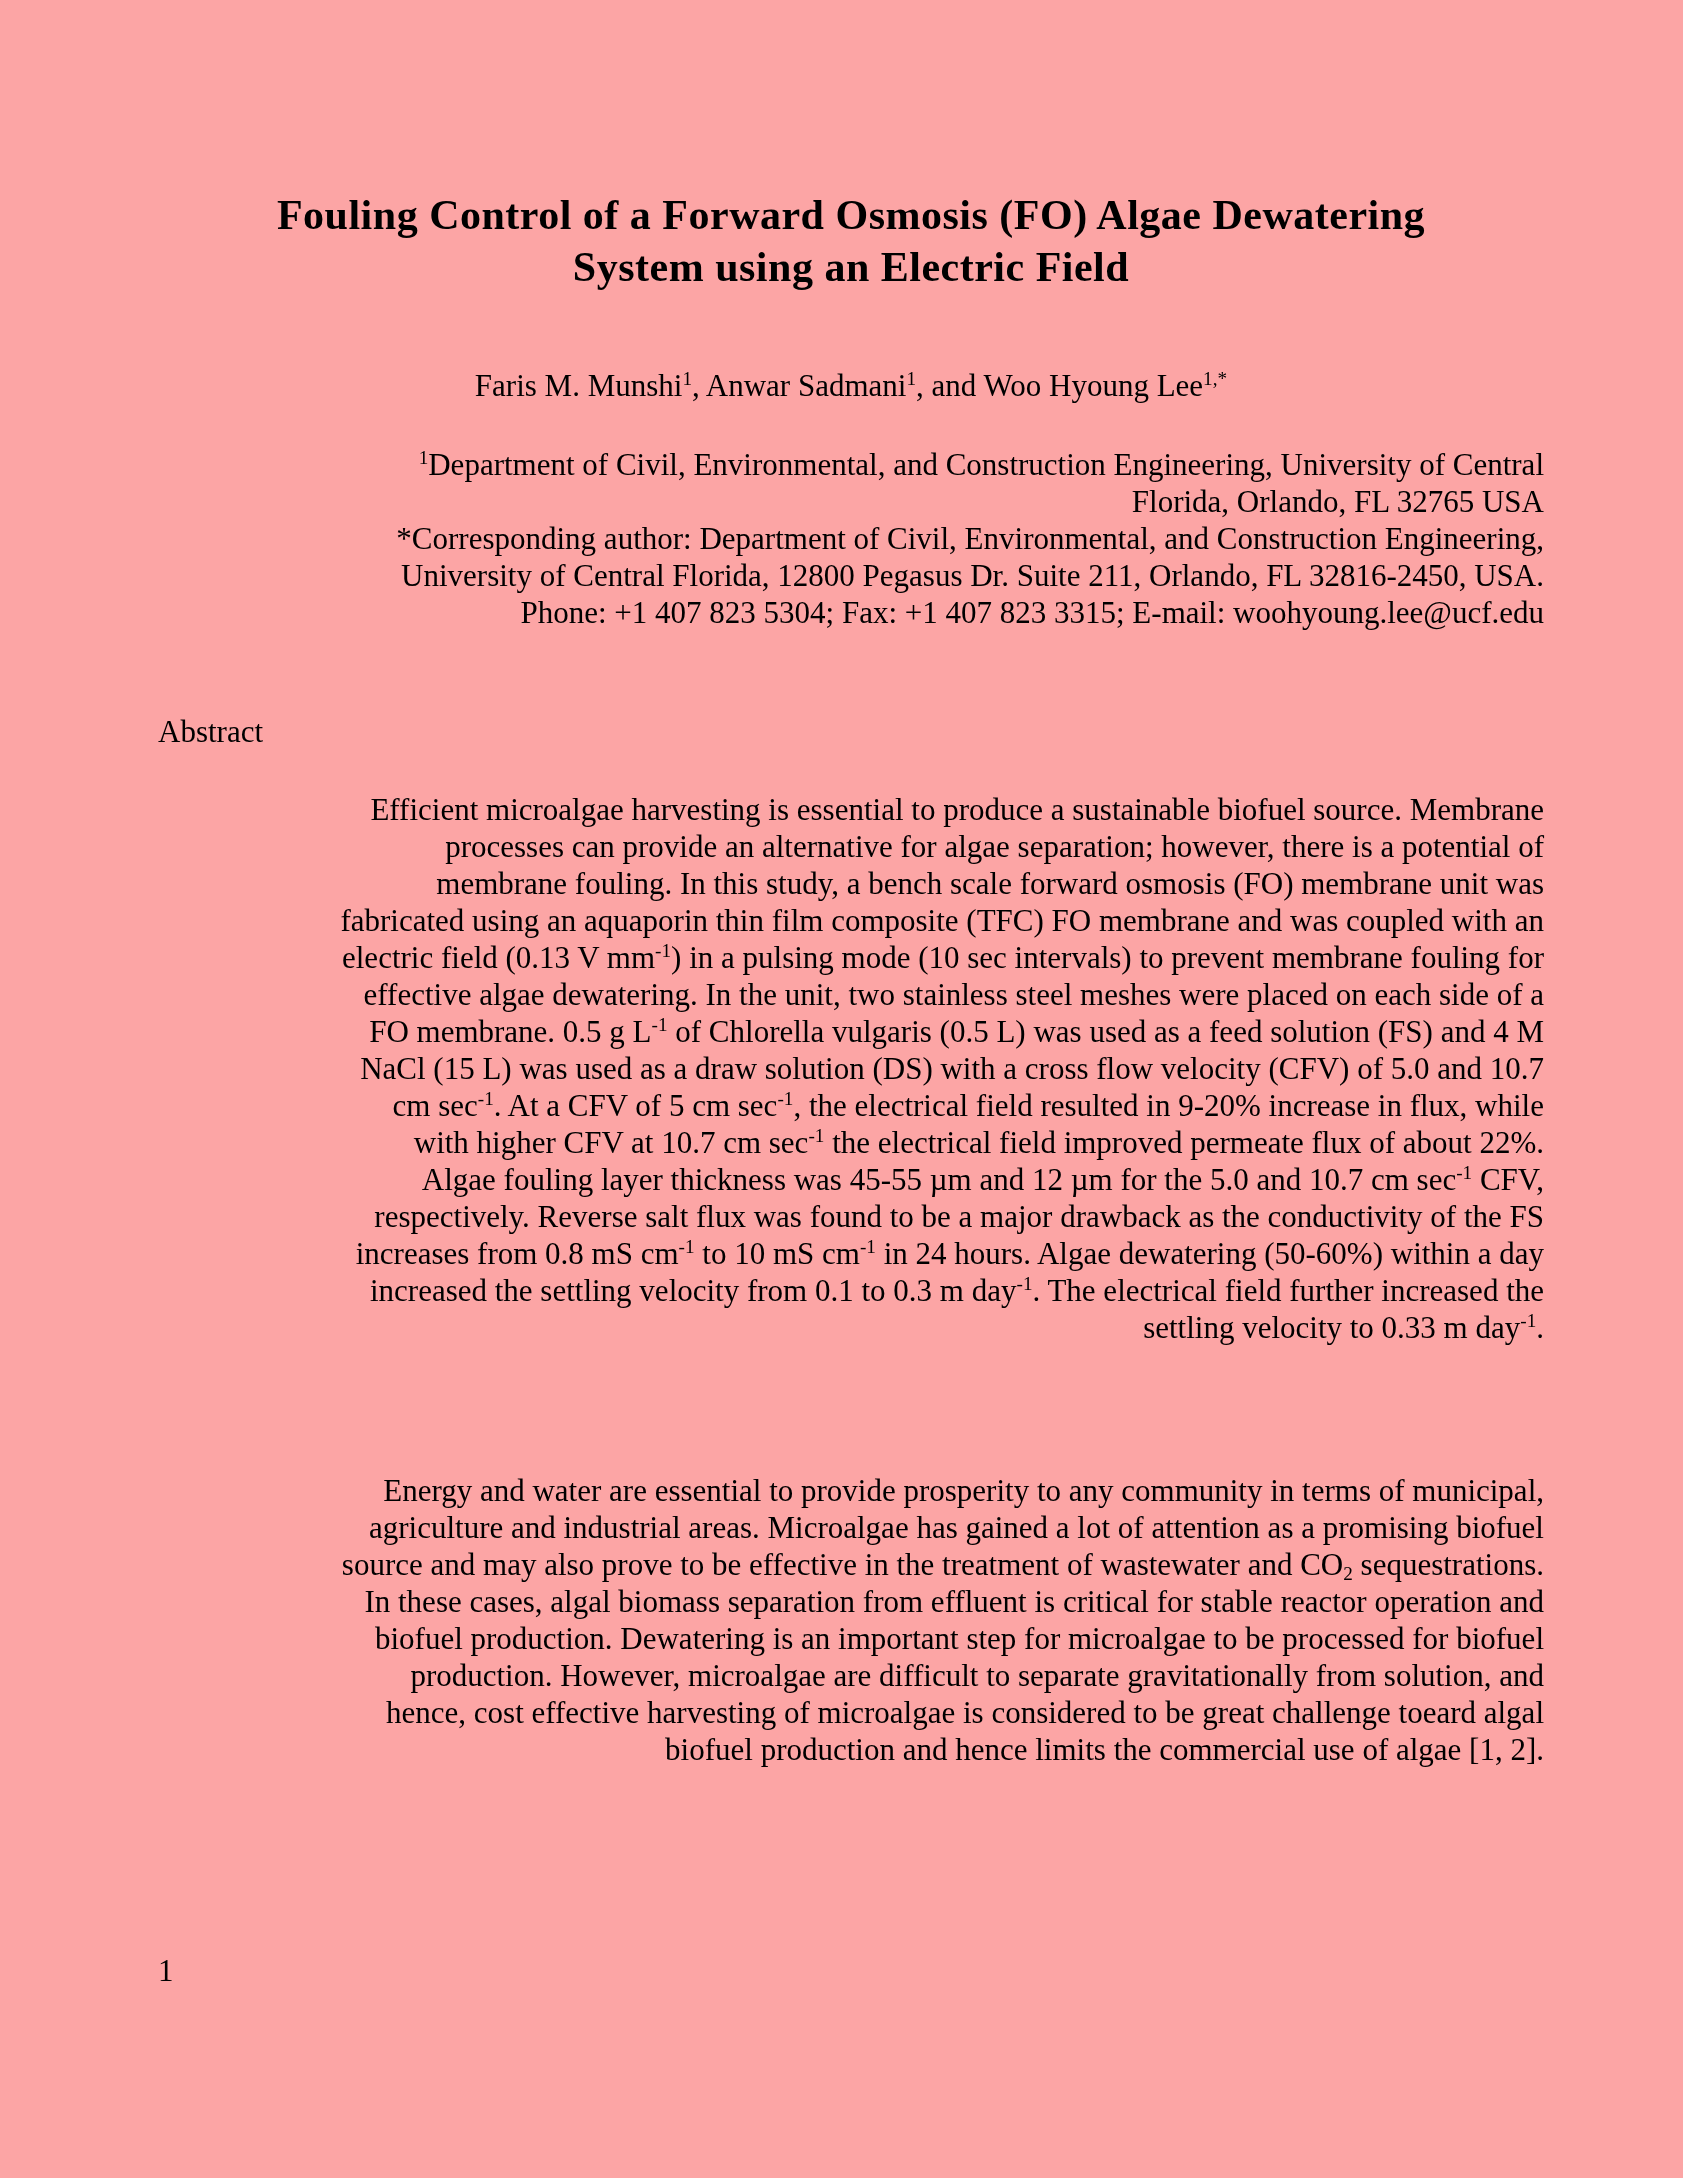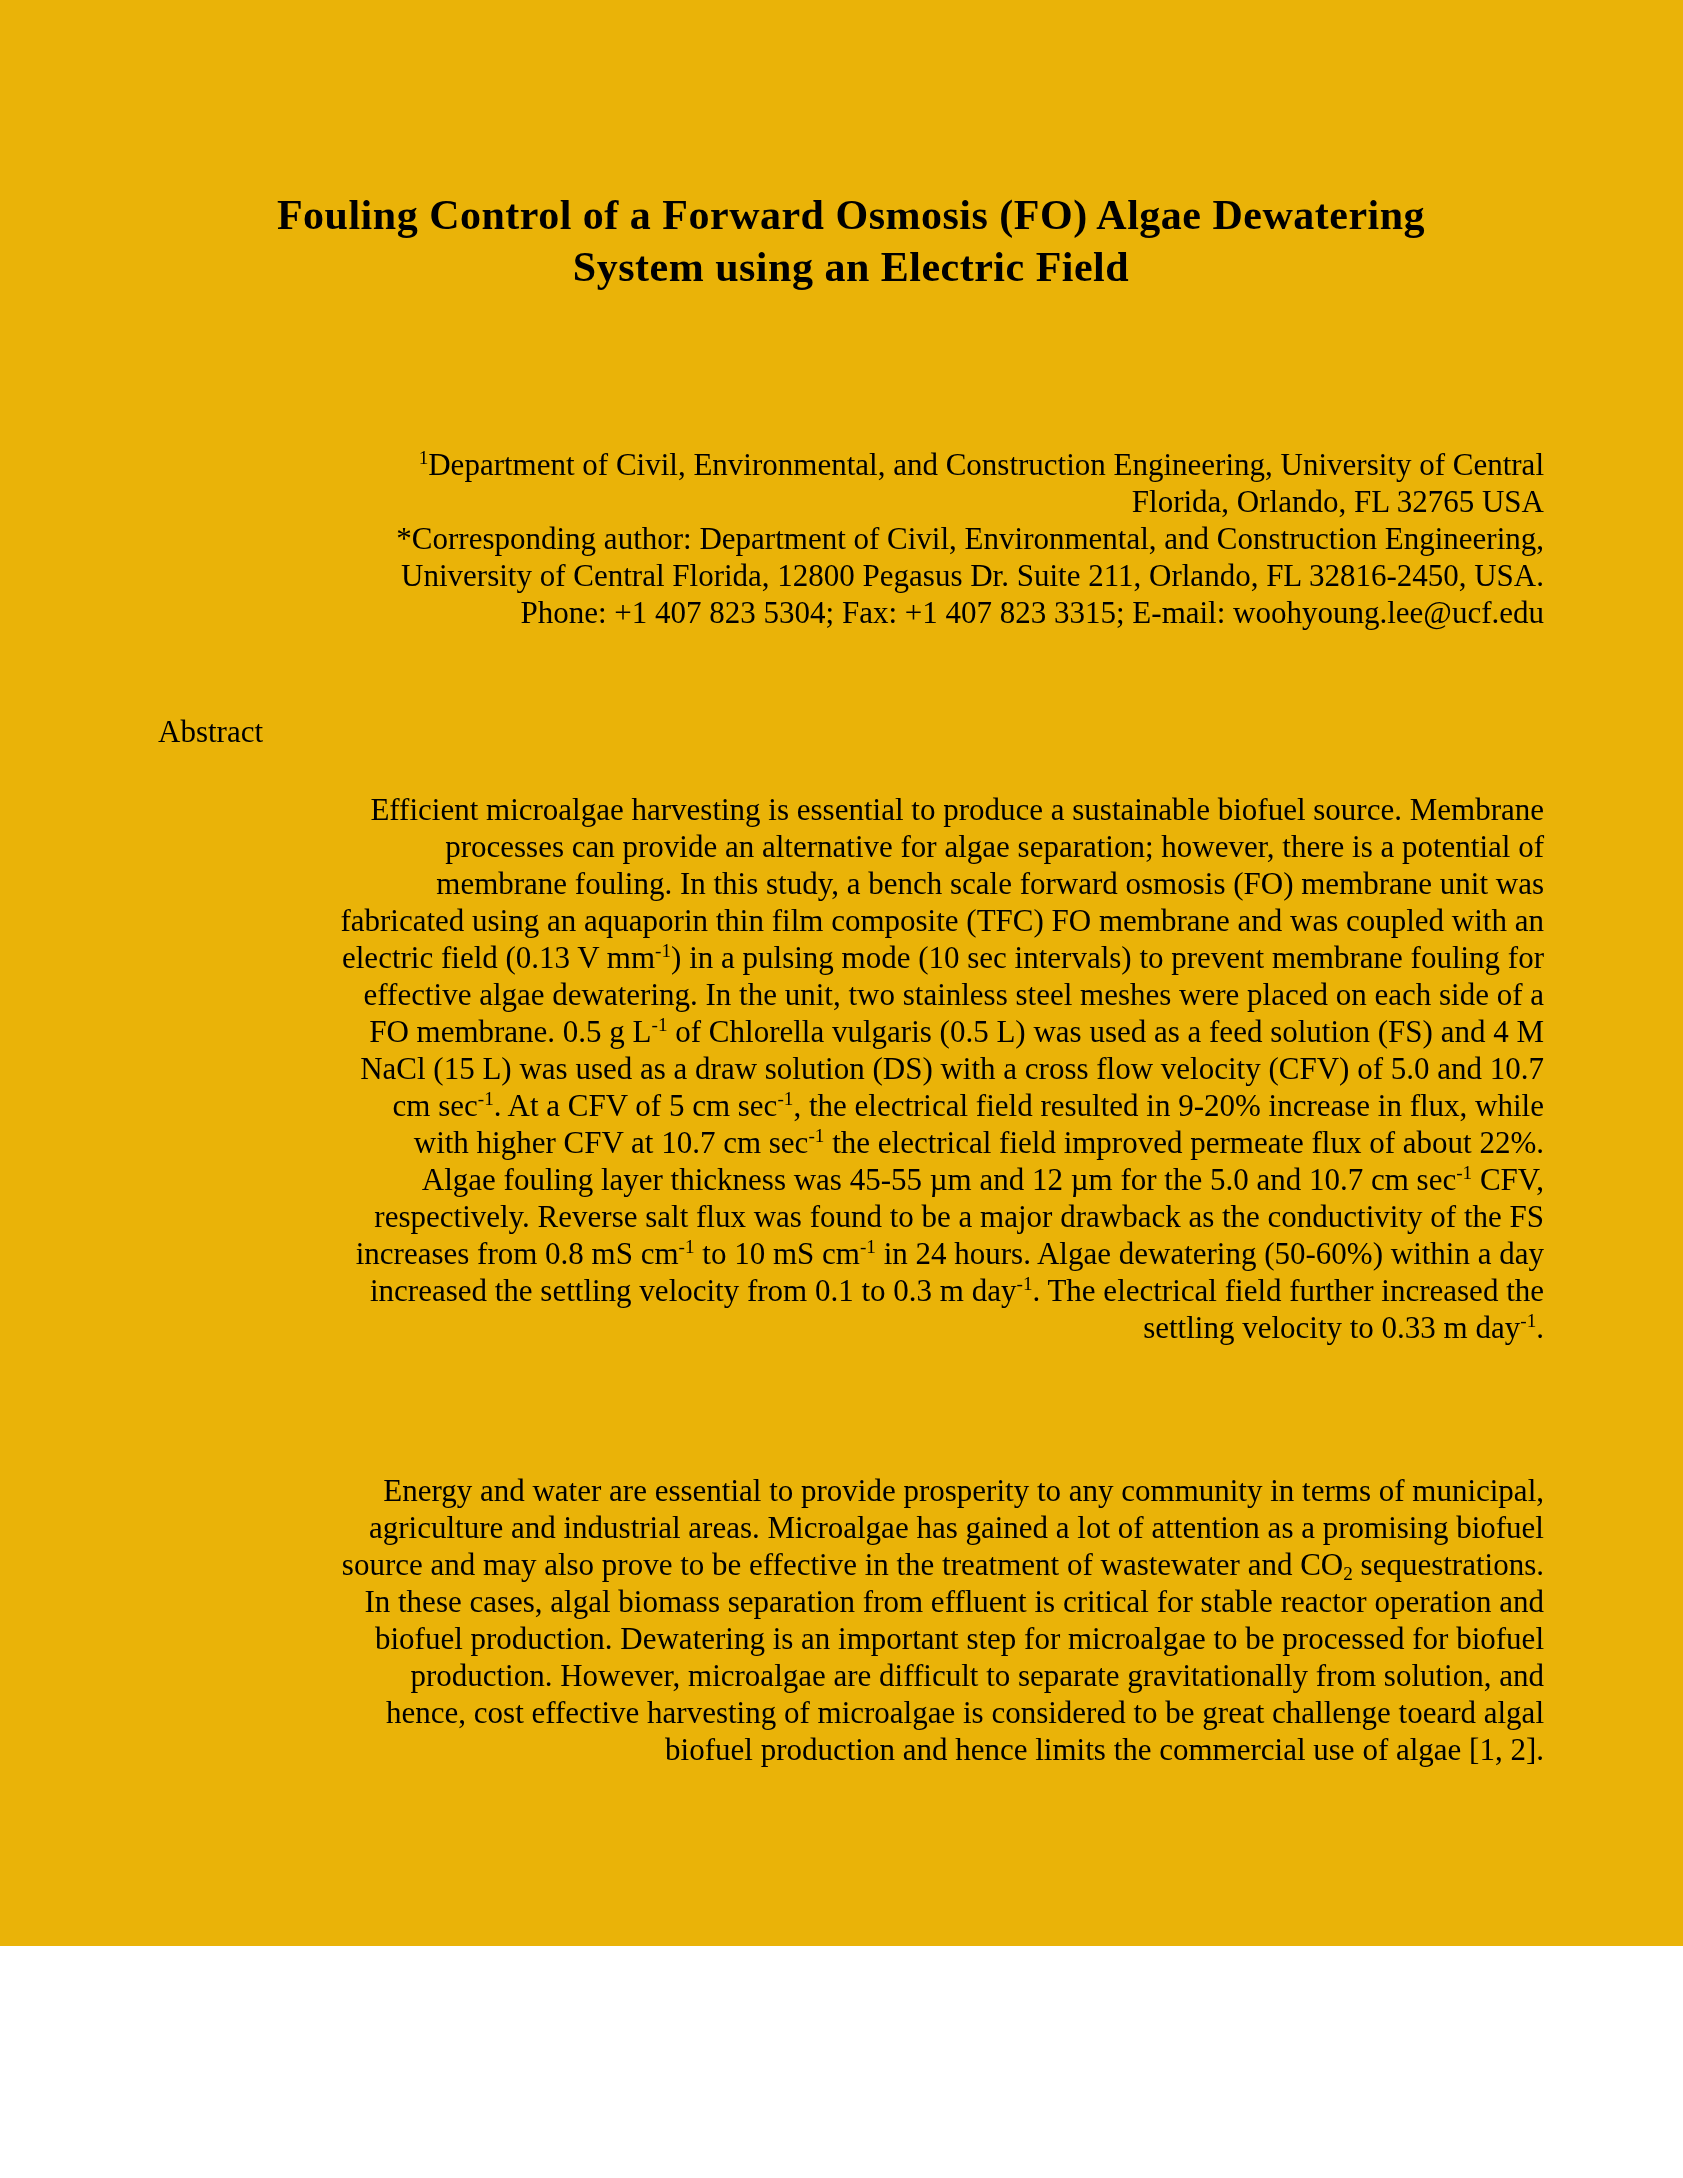--- a/index.html
+++ b/index.html
@@ -3,22 +3,22 @@
 <meta charset="utf-8">
 <style>
   html, body {
     margin: 0;
     padding: 0;
     background: #ffffff;
   }
   .page {
     position: relative;
     width: 1683px;
-    height: 1946px;
-    background: #eab308;
+    height: 2178px;
+    background: #fca5a5;
     font-family: "Liberation Serif", "DejaVu Serif", serif;
     color: #000000;
     overflow: hidden;
   }
   .content {
     position: absolute;
     left: 158px;
     width: 1386px;
   }
   .doc-title {
@@ -77,20 +77,21 @@
     top: 0.25em;
   }
 </style>
 </head>
 <body>
 
 <div class="page">
 
   <div class="content doc-title">Fouling Control of a Forward Osmosis (FO) Algae Dewatering<br>System using an Electric Field</div>
 
+  <div class="content authors-line">Faris M. Munshi<sup>1</sup>, Anwar Sadmani<sup>1</sup>, and Woo Hyoung Lee<sup>1,*</sup></div>
 
   <div class="content affiliation-block"><sup>1</sup>Department of Civil, Environmental, and Construction Engineering, University of Central<br>Florida, Orlando, FL 32765 USA<br>*Corresponding author: Department of Civil, Environmental, and Construction Engineering,<br>University of Central Florida, 12800 Pegasus Dr. Suite 211, Orlando, FL 32816-2450, USA.<br>Phone: +1 407 823 5304; Fax: +1 407 823 3315; E-mail: woohyoung.lee@ucf.edu</div>
 
   <div class="content section-heading heading-abstract">Abstract</div>
 
   <div class="content para para-abstract">Efficient microalgae harvesting is essential to produce a sustainable biofuel source. Membrane<br>processes can provide an alternative for algae separation; however, there is a potential of<br>membrane fouling. In this study, a bench scale forward osmosis (FO) membrane unit was<br>fabricated using an aquaporin thin film composite (TFC) FO membrane and was coupled with an<br>electric field (0.13 V mm<sup>-1</sup>) in a pulsing mode (10 sec intervals) to prevent membrane fouling for<br>effective algae dewatering. In the unit, two stainless steel meshes were placed on each side of a<br>FO membrane. 0.5 g L<sup>-1</sup> of Chlorella vulgaris (0.5 L) was used as a feed solution (FS) and 4 M<br>NaCl (15 L) was used as a draw solution (DS) with a cross flow velocity (CFV) of 5.0 and 10.7<br>cm sec<sup>-1</sup>. At a CFV of 5 cm sec<sup>-1</sup>, the electrical field resulted in 9-20% increase in flux, while<br>with higher CFV at 10.7 cm sec<sup>-1</sup> the electrical field improved permeate flux of about 22%.<br>Algae fouling layer thickness was 45-55 µm and 12 µm for the 5.0 and 10.7 cm sec<sup>-1</sup> CFV,<br>respectively. Reverse salt flux was found to be a major drawback as the conductivity of the FS<br>increases from 0.8 mS cm<sup>-1</sup> to 10 mS cm<sup>-1</sup> in 24 hours. Algae dewatering (50-60%) within a day<br>increased the settling velocity from 0.1 to 0.3 m day<sup>-1</sup>. The electrical field further increased the<br>settling velocity to 0.33 m day<sup>-1</sup>.</div>
 
 
   <div class="content para para-introduction">Energy and water are essential to provide prosperity to any community in terms of municipal,<br>agriculture and industrial areas. Microalgae has gained a lot of attention as a promising biofuel<br>source and may also prove to be effective in the treatment of wastewater and CO<sub>2</sub> sequestrations.<br>In these cases, algal biomass separation from effluent is critical for stable reactor operation and<br>biofuel production. Dewatering is an important step for microalgae to be processed for biofuel<br>production. However, microalgae are difficult to separate gravitationally from solution, and<br>hence, cost effective harvesting of microalgae is considered to be great challenge toeard algal<br>biofuel production and hence limits the commercial use of algae [1, 2].</div>
 

